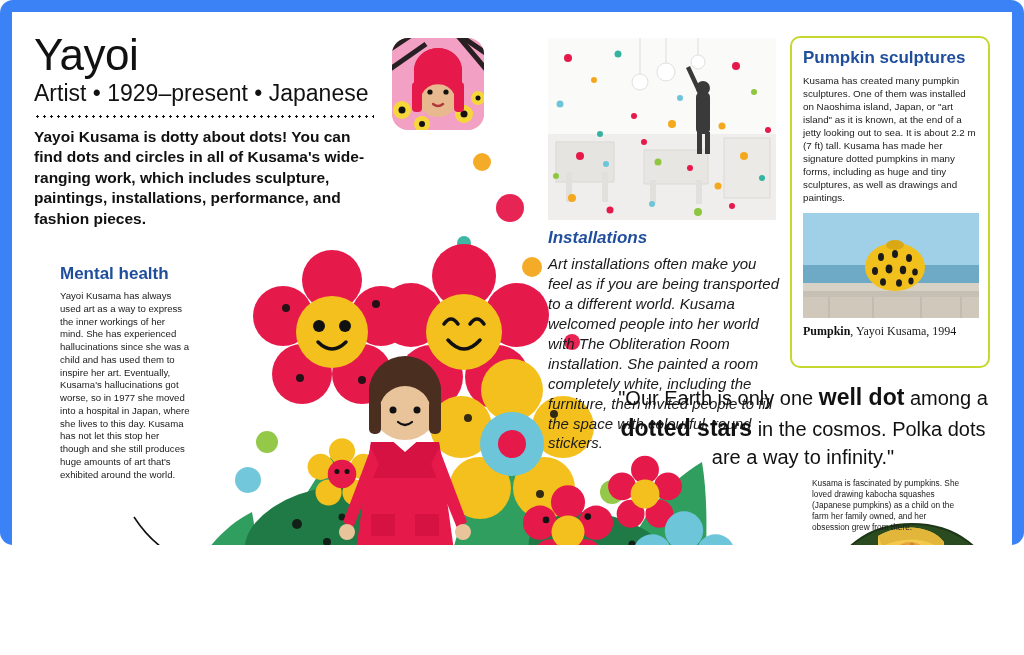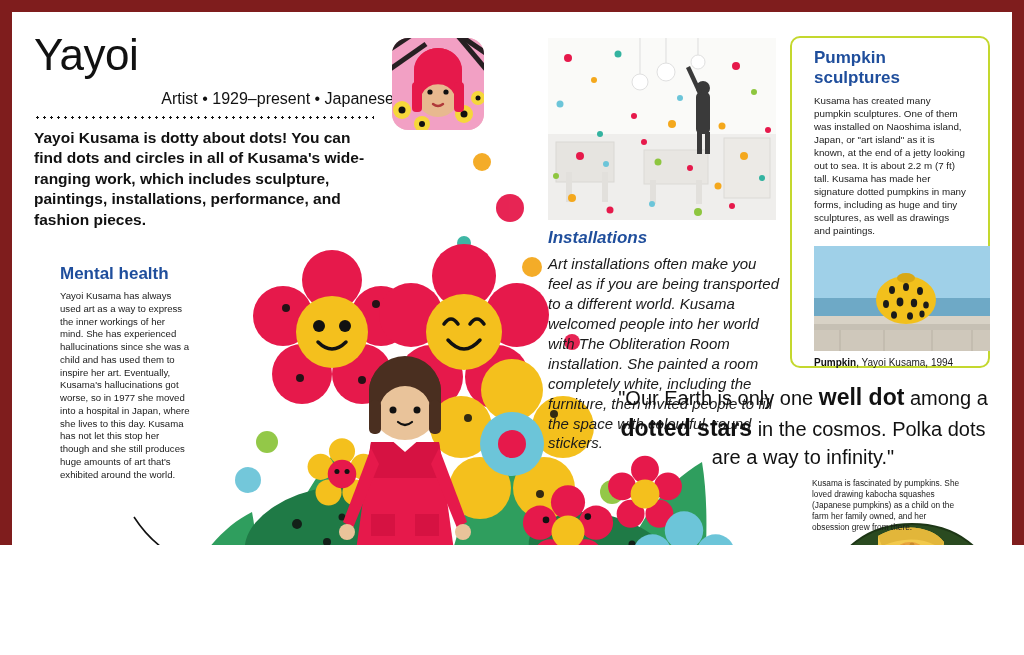--- a/index.html
+++ b/index.html
@@ -7,22 +7,23 @@
     padding: 0;
     background: #ffffff;
   }
   body {
     font-family: "Liberation Sans", sans-serif;
   }
   #page {
     position: relative;
     width: 1024px;
     height: 545px;
-    background: #7f1d1d;
+    background: #3b82f6;
     overflow: hidden;
+    border-radius: 13px;
   }
   #spread {
     position: absolute;
     left: 12px;
     top: 12px;
     width: 1000px;
     height: 631px;
     background: #ffffff;
     overflow: hidden;
   }
@@ -55,24 +56,22 @@
     color: #111;
     letter-spacing: -0.5px;
   }
   #last-name {
     font-size: 56px;
     font-weight: bold;
     color: #111;
     letter-spacing: -1px;
   }
   #subtitle {
-    margin-top: 10px;
-    font-size: 16px;
+    font-size: 23px;
     color: #111;
-    text-align: right;
   }
   #dotted-rule {
     margin-top: 8px;
     width: 340px;
     height: 3px;
     background-image: radial-gradient(circle, #111 1.2px, transparent 1.4px);
     background-size: 7px 3px;
     background-repeat: repeat-x;
   }
   #lede {
@@ -135,34 +134,35 @@
   
   #pumpkin-panel {
     left: 778px;
     top: 24px;
     width: 200px;
     height: 332px;
     border: 2px solid #c4d82e;
     border-radius: 10px;
     background: #fff;
     box-sizing: border-box;
-    padding: 10px 22px;
+    padding: 10px 11px;
   }
   #pumpkin-panel h3 { margin: 0 0 6px 0; }
   #pumpkin-photo {
     margin-top: 9px;
     width: 176px;
     height: 105px;
     overflow: hidden;
     background: #bcd9ea;
   }
   #pumpkin-caption {
     margin-top: 6px;
-    font-size: 10px;
+    font-size: 12px;
     color: #1a1a1a;
+    font-family: Liberation Serif, serif;
   }
   #pumpkin-caption b { color: #111; }
 
   
   #quote {
     left: 600px;
     top: 370px;
     width: 382px;
     text-align: center;
     font-size: 20px;

